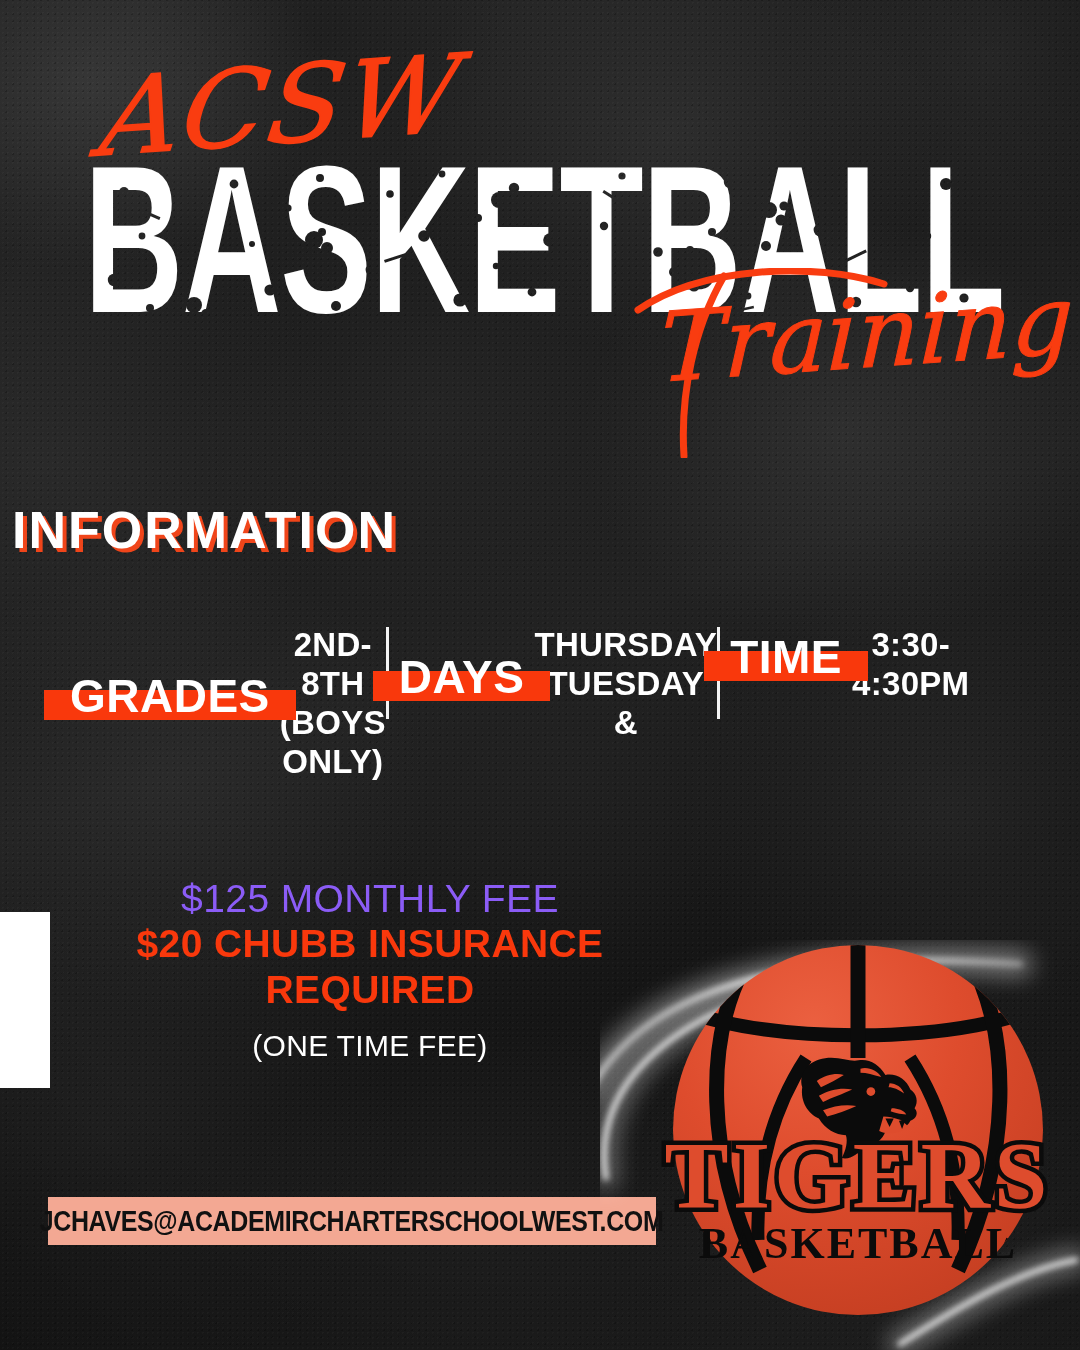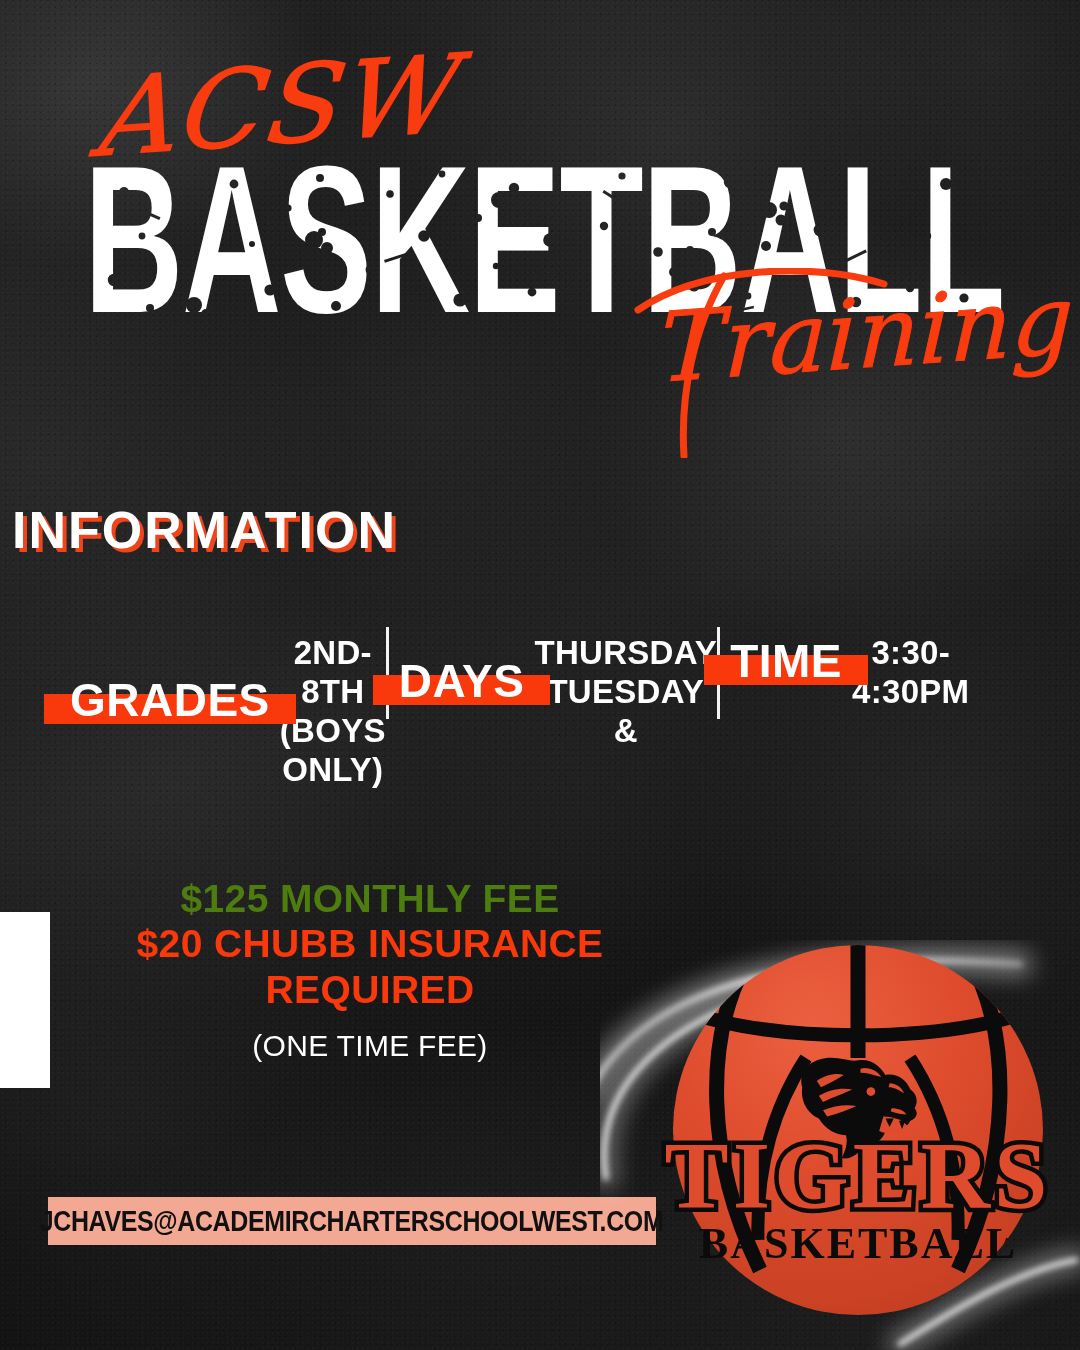--- a/index.html
+++ b/index.html
@@ -121,37 +121,37 @@
     line-height:1.02;
     z-index:2;
   }
   .col-head .hl{
     position:absolute; left:-16px; right:-16px;
     top:17px; height:30px;
     background:#F9380C;
     z-index:-1;
   }
   .col-body{
-    margin-top:22px;
+    margin-top:14px;
     font-size:33px; font-weight:bold; line-height:1.18;
     color:#ffffff; text-align:center;
     letter-spacing:.3px;
   }
   .divider{
     width:3px; height:92px; background:#ffffff;
     margin:15px 0 0 0; flex:0 0 3px; opacity:.95;
   }
 
   
   .fee-block{
     position:absolute; top:878px; left:60px; width:620px;
     text-align:center;
   }
   .fee1{
-    font-size:39px; font-weight:bold; color:#4d7c0f;
+    font-size:39px; font-weight:normal; color:#8b5cf6;
     letter-spacing:.4px; line-height:1.1;
   }
   .fee2{
     font-size:39px; font-weight:bold; color:#F9380C;
     letter-spacing:.4px; line-height:1.18;
   }
   .fee3{
     margin-top:16px;
     font-size:30px; font-weight:normal; color:#ffffff;
     letter-spacing:.3px;

